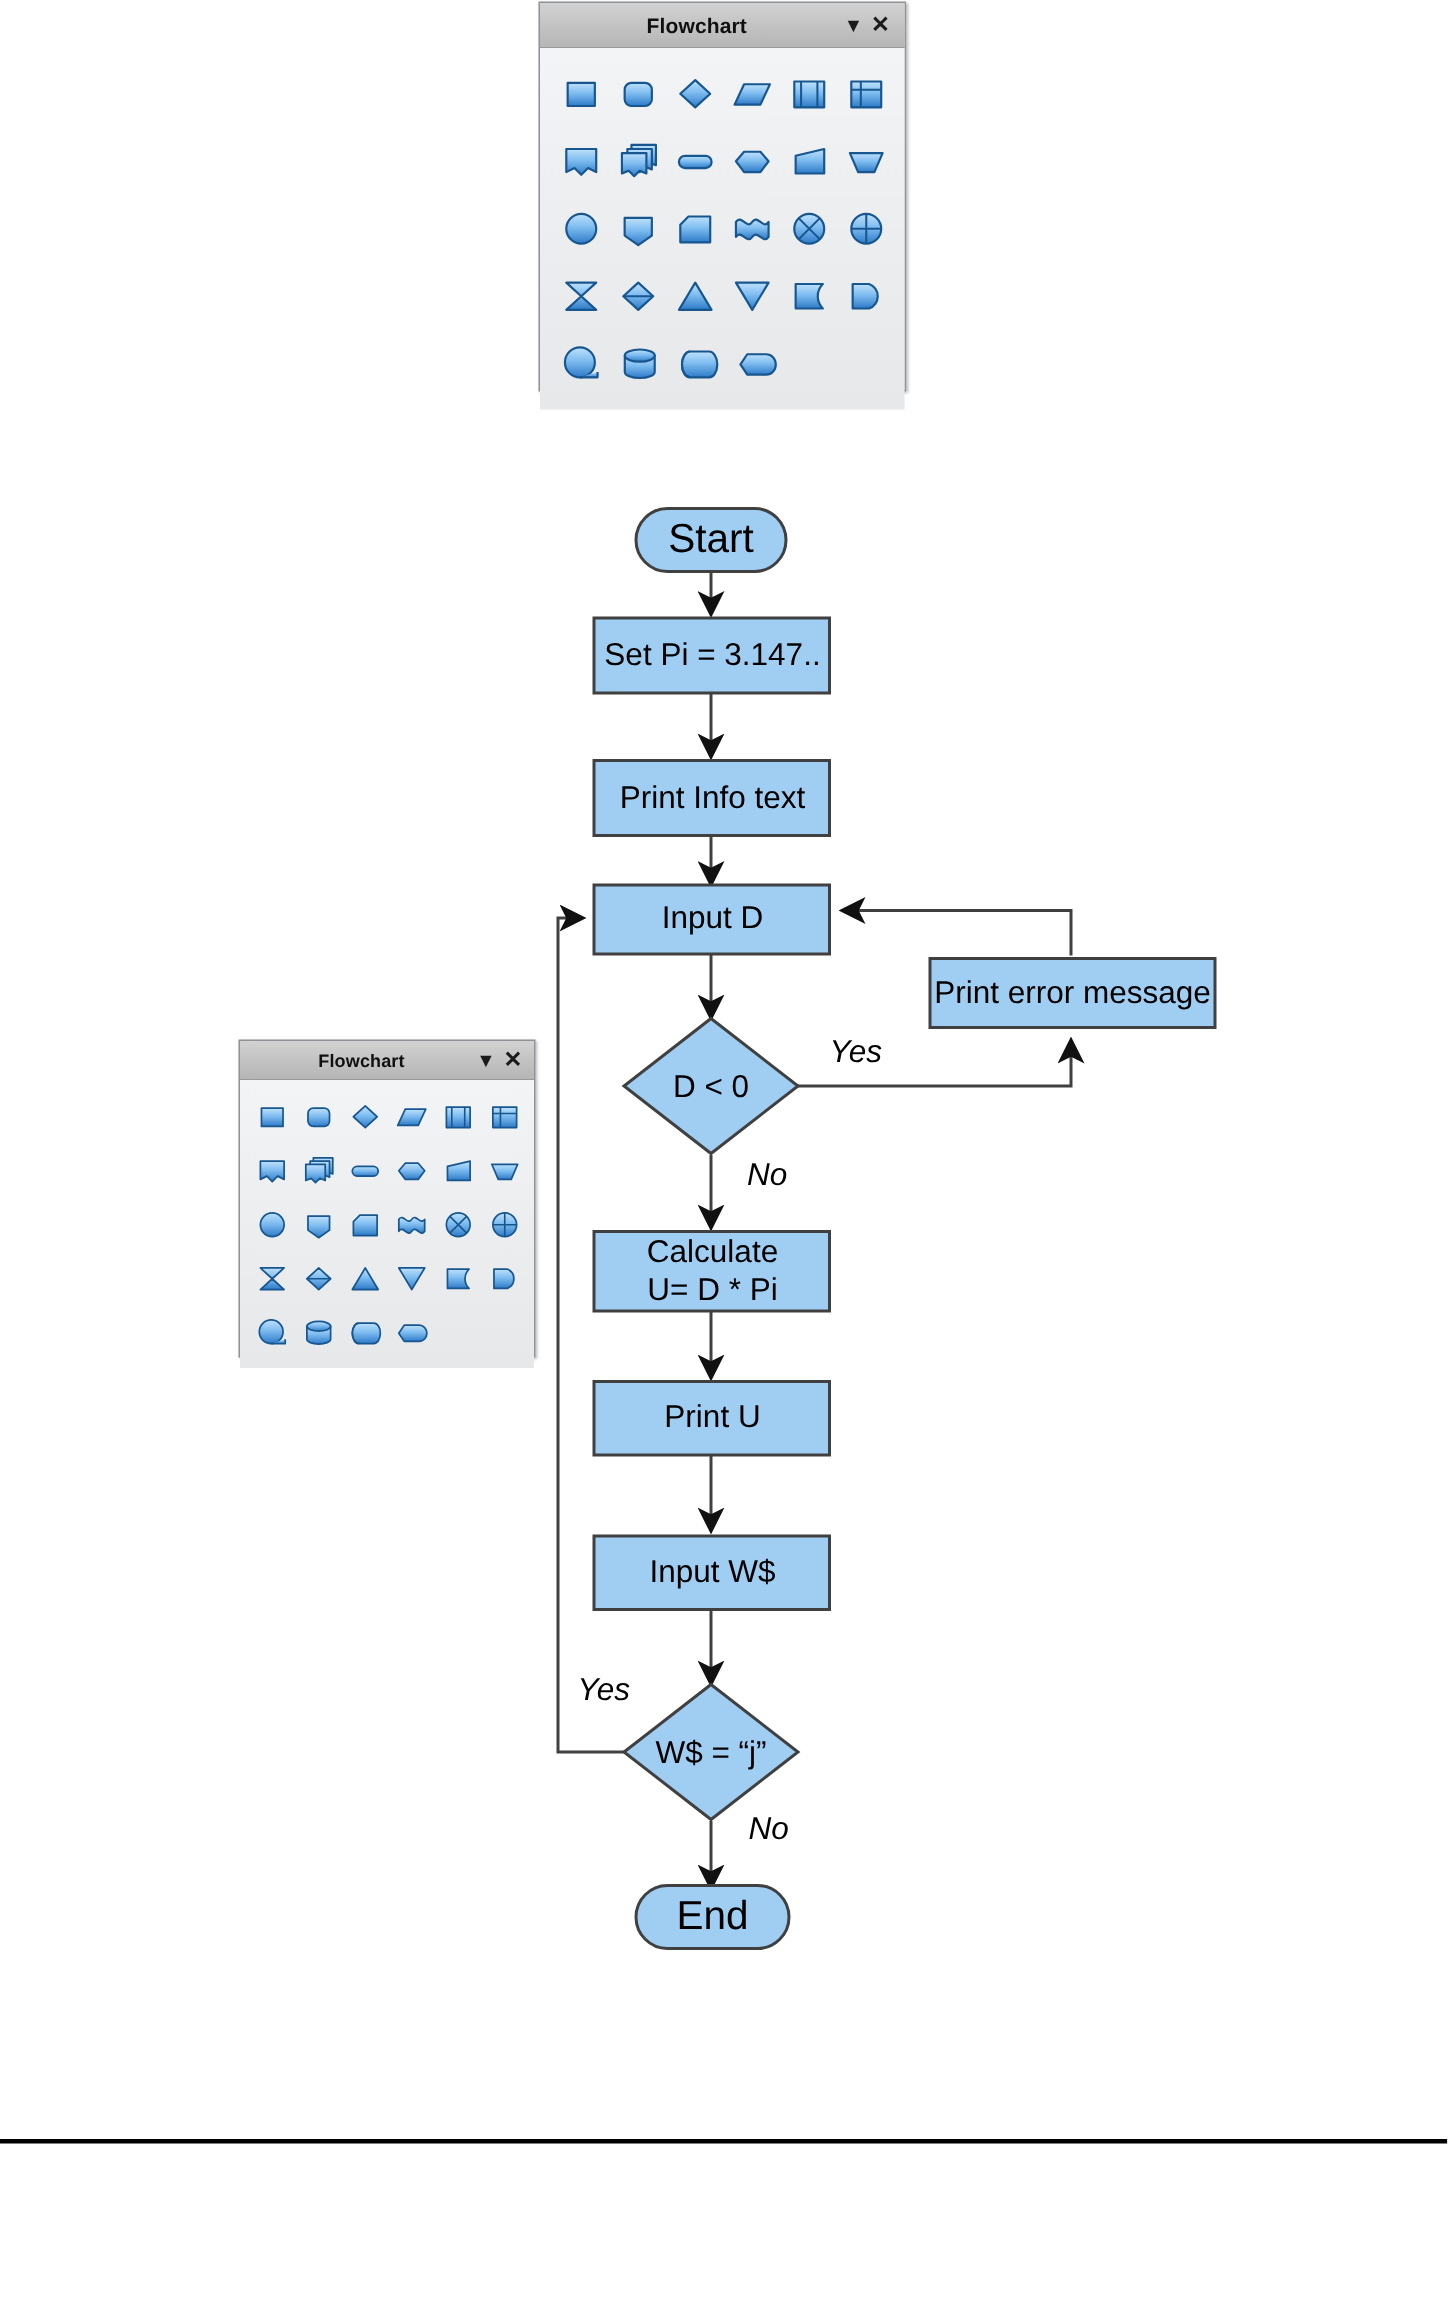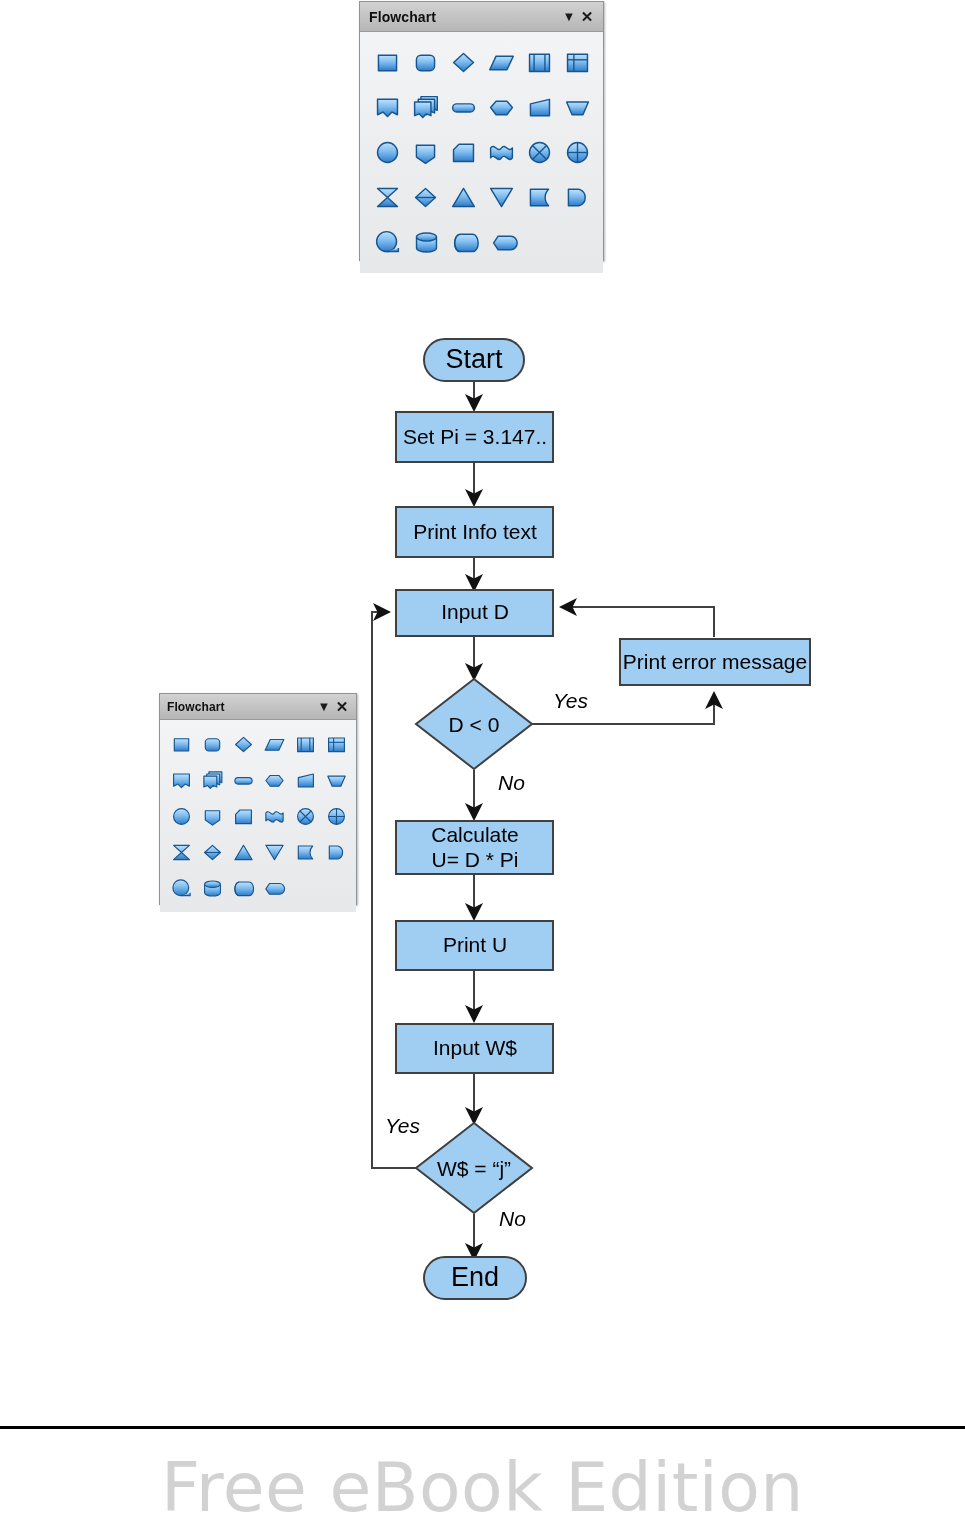--- a/index.html
+++ b/index.html
@@ -37,20 +37,21 @@
     box-sizing: border-box;
   }
   .toolbar-title-text {
     font-size: 14px;
     font-weight: bold;
     color: #101010;
     letter-spacing: 0.1px;
     flex: 1 1 auto;
     white-space: nowrap;
     overflow: hidden;
+    text-align: center;
   }
   .tb-btn {
     width: 18px;
     height: 20px;
     display: flex;
     align-items: center;
     justify-content: center;
     color: #1a1a1a;
     font-size: 13px;
     line-height: 1;
@@ -956,15 +957,14 @@
                 </linearGradient>
               </defs>
               <path d="M9 9 H23 A7 7.5 0 0 1 23 24 H9 L4 16.5 Z" fill="url(#g56)" stroke="#17568F" stroke-width="1.6" stroke-linejoin="round"></path>
             </svg>
           </div>
         </div>
       </div>
   </div>
 
   <div id="footer-rule"></div>
-  <div id="footer-text">Free eBook Edition</div>
 
 </div>
 
 </body></html>

